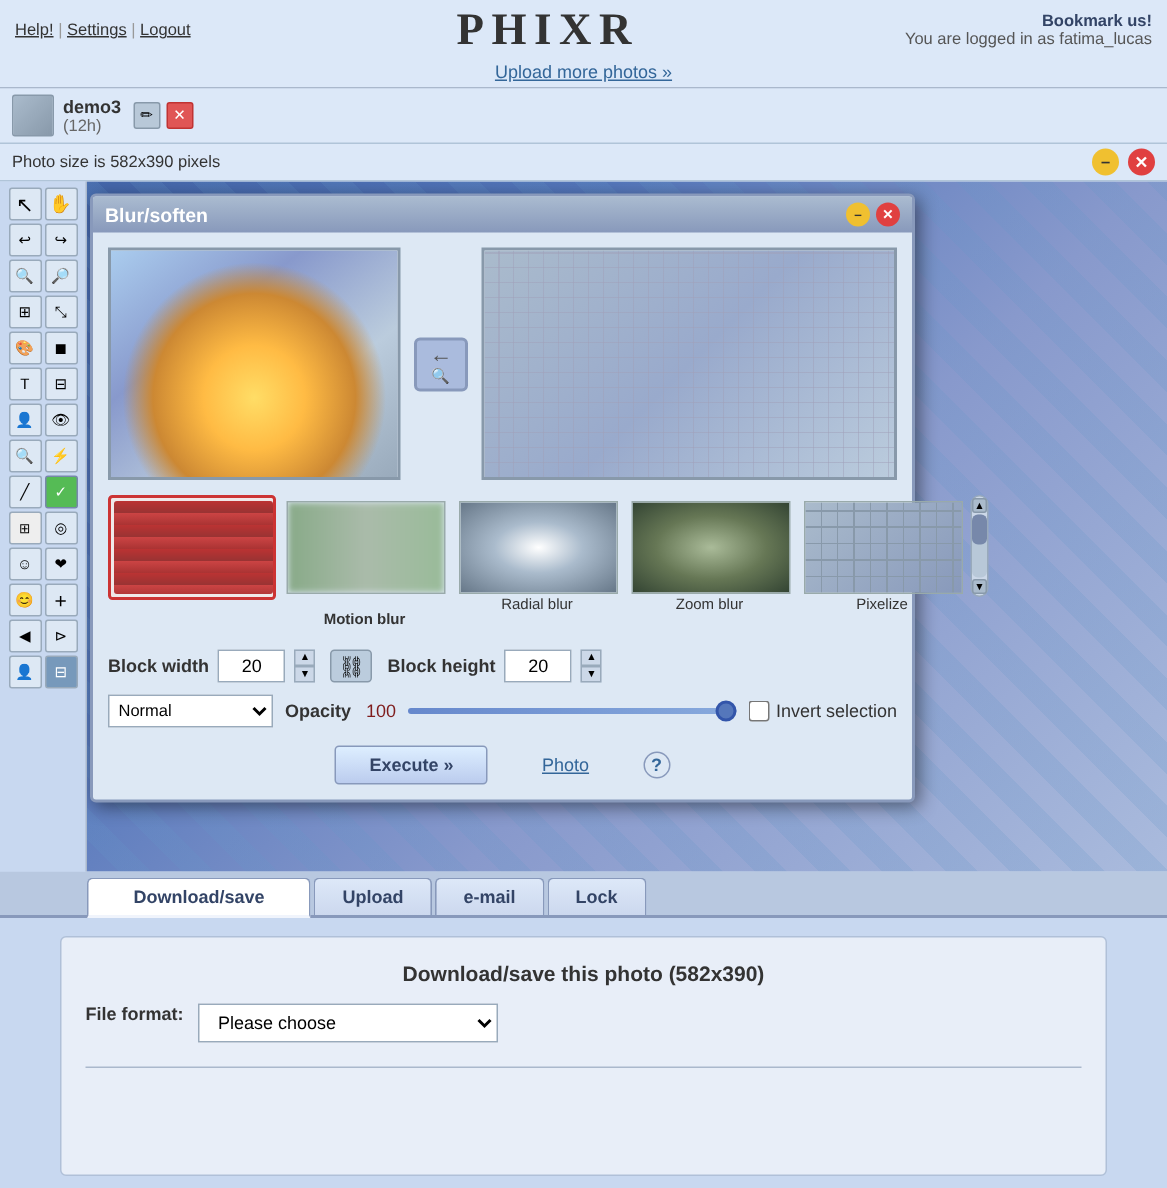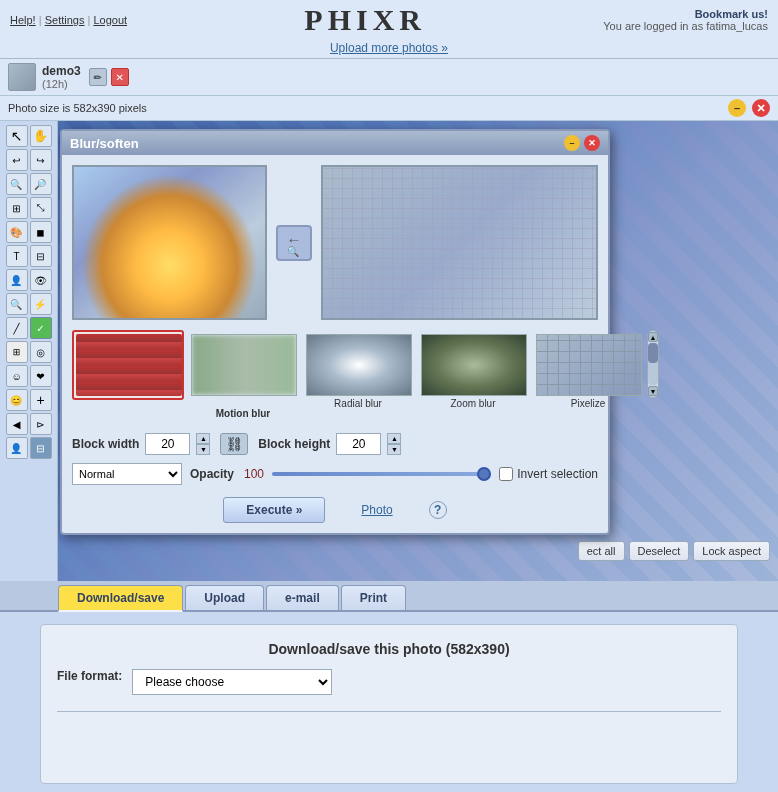--- a/index.html
+++ b/index.html
@@ -259,35 +259,30 @@
         </div>
 
         <div style="display:flex;align-items:center;justify-content:center;gap:20px;">
           <button style="padding:5px 22px;background:linear-gradient(to bottom,#ddeeff,#bbccee);border:1px solid #8899bb;border-radius:3px;cursor:pointer;font-size:12px;font-weight:bold;color:#334466;">Execute »</button>
           <button style="padding:5px 16px;background:none;border:none;color:#336699;cursor:pointer;font-size:12px;text-decoration:underline;">Photo</button>
           <button style="width:18px;height:18px;border-radius:50%;background:#dde8f4;border:1px solid #8899bb;cursor:pointer;font-size:12px;font-weight:bold;color:#336699;display:flex;align-items:center;justify-content:center;">?</button>
         </div>
       </div>
     </div>
 
-    <div style="position:absolute;right:8px;top:420px;display:flex;gap:4px;">
-      <button style="padding:3px 8px;background:linear-gradient(to bottom,#eef2f8,#dde4f0);border:1px solid #99aabb;border-radius:3px;cursor:pointer;font-size:11px;color:#333;">ect all</button>
-      <button style="padding:3px 8px;background:linear-gradient(to bottom,#eef2f8,#dde4f0);border:1px solid #99aabb;border-radius:3px;cursor:pointer;font-size:11px;color:#333;">Deselect</button>
-      <button style="padding:3px 8px;background:linear-gradient(to bottom,#eef2f8,#dde4f0);border:1px solid #99aabb;border-radius:3px;cursor:pointer;font-size:11px;color:#333;">Lock aspect</button>
-    </div>
   </div>
 </div>
 
 <div style="background:#c8d8f0;">
 
   <div style="display:flex;background:#b8c8e0;border-bottom:2px solid #8899bb;padding-top:4px;padding-left:58px;">
-    <div style="padding:5px 18px;background:#fde047;border:1px solid #8899bb;border-bottom:2px solid #f0f4fc;border-radius:4px 4px 0 0;cursor:pointer;font-size:12px;color:#334466;font-weight:bold;margin-right:2px;margin-bottom:-2px;z-index:1;">Download/save</div>
+    <div style="padding:5px 30px;background:#ffffff;border:1px solid #8899bb;border-bottom:2px solid #f0f4fc;border-radius:4px 4px 0 0;cursor:pointer;font-size:12px;color:#334466;font-weight:bold;margin-right:2px;margin-bottom:-2px;z-index:1;">Download/save</div>
     <div style="padding:5px 18px;background:linear-gradient(to bottom,#dde8f8,#ccd8ee);border:1px solid #8899bb;border-bottom:none;border-radius:4px 4px 0 0;cursor:pointer;font-size:12px;color:#334466;font-weight:bold;margin-right:2px;">Upload</div>
     <div style="padding:5px 18px;background:linear-gradient(to bottom,#dde8f8,#ccd8ee);border:1px solid #8899bb;border-bottom:none;border-radius:4px 4px 0 0;cursor:pointer;font-size:12px;color:#334466;font-weight:bold;margin-right:2px;">e-mail</div>
-    <div style="padding:5px 18px;background:linear-gradient(to bottom,#dde8f8,#ccd8ee);border:1px solid #8899bb;border-bottom:none;border-radius:4px 4px 0 0;cursor:pointer;font-size:12px;color:#334466;font-weight:bold;">Print</div>
+    <div style="padding:5px 18px;background:linear-gradient(to bottom,#dde8f8,#ccd8ee);border:1px solid #8899bb;border-bottom:none;border-radius:4px 4px 0 0;cursor:pointer;font-size:12px;color:#334466;font-weight:bold;">Lock</div>
   </div>
 
   <div style="background:#e8eef8;border:1px solid #b0c0d8;margin:12px 40px 12px 40px;border-radius:4px;padding:16px;min-height:160px;">
     <div style="text-align:center;font-size:14px;font-weight:bold;color:#333;margin-bottom:12px;">Download/save this photo (582x390)</div>
     <div style="display:flex;align-items:flex-start;gap:10px;margin-bottom:16px;">
       <span style="font-size:12px;color:#333;font-weight:bold;">File format:</span>
       <select style="padding:3px 8px;border:1px solid #99aabb;background:white;font-size:12px;width:200px;height:26px;">
         <option>Please choose</option>
       </select>
     </div>

